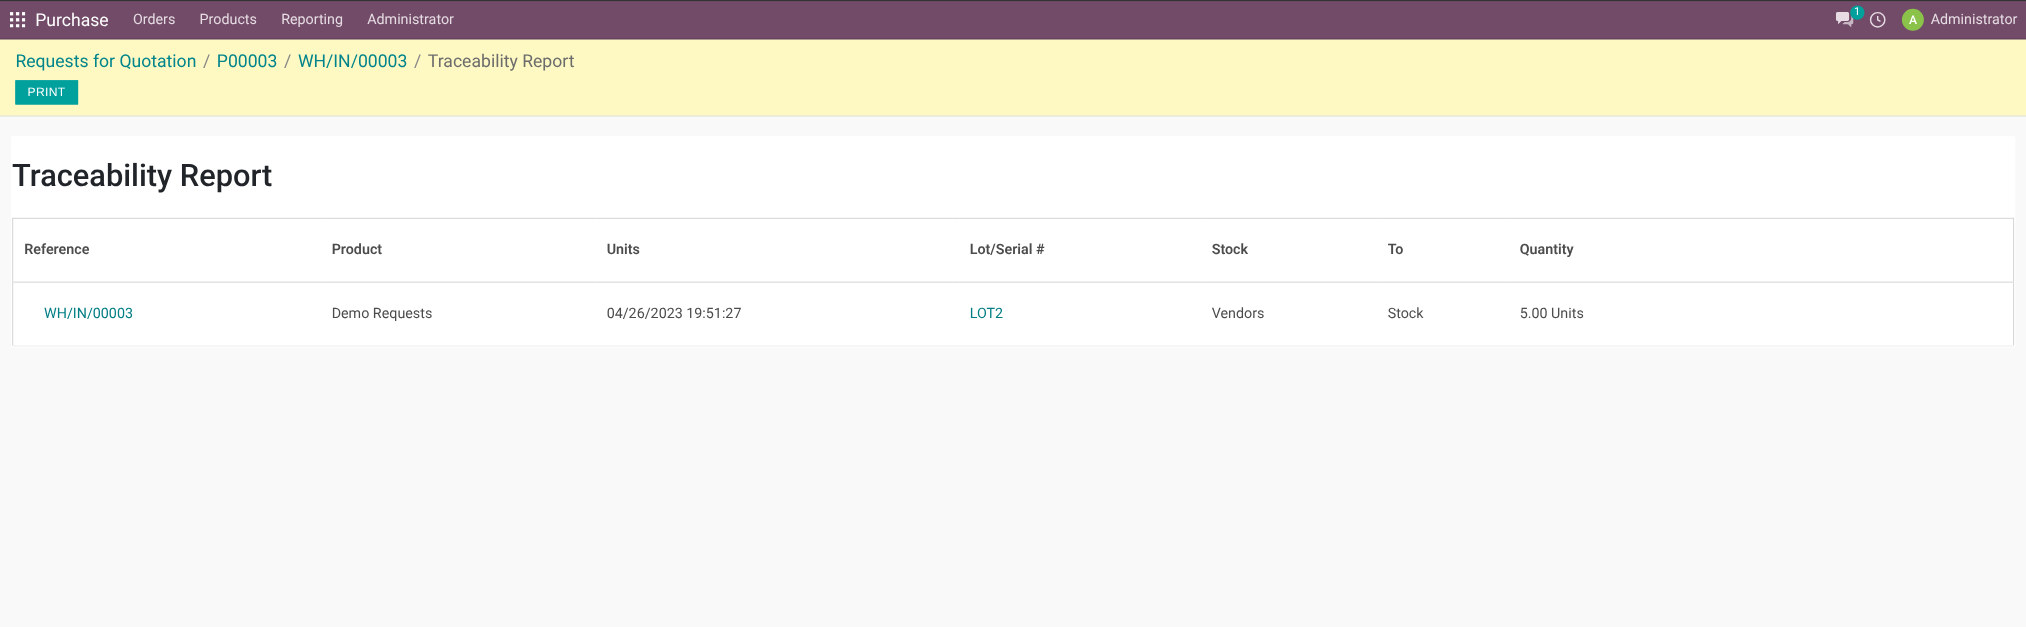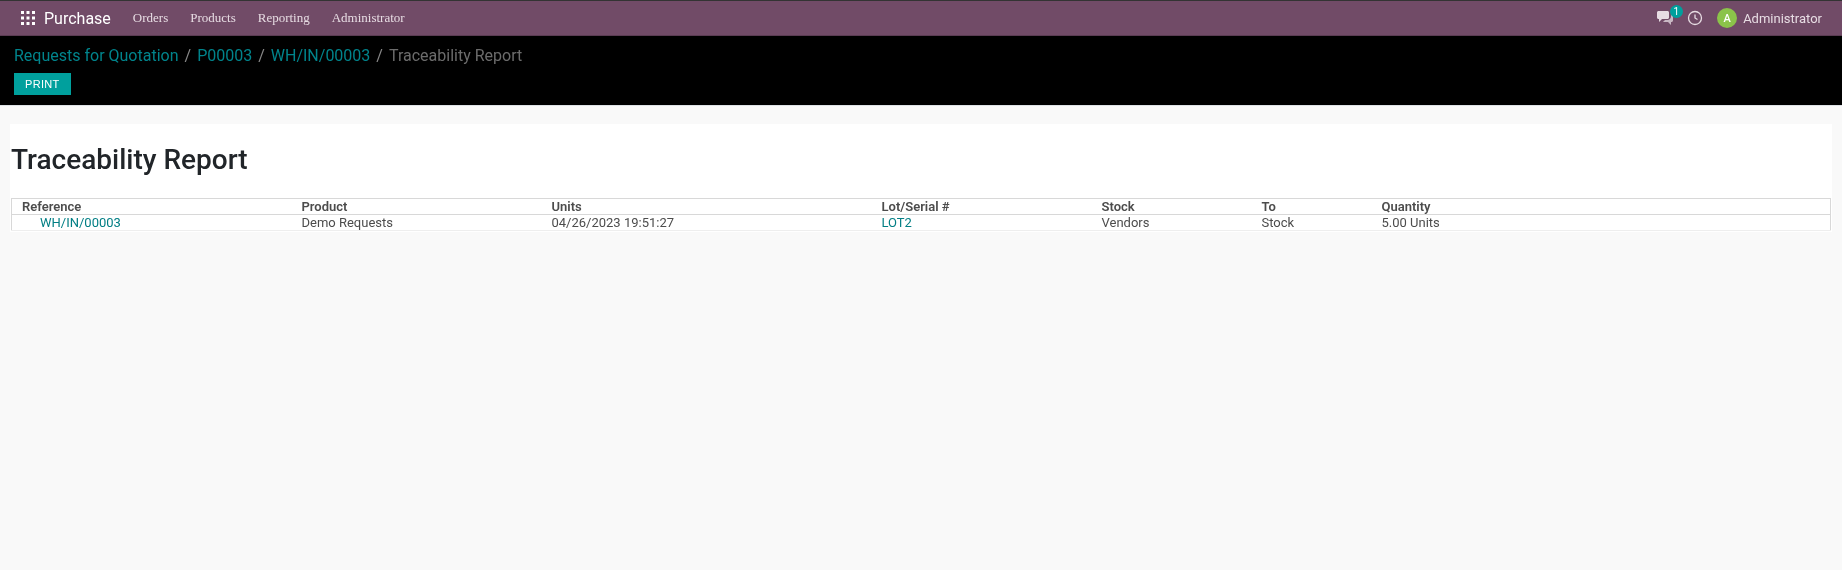--- a/index.html
+++ b/index.html
@@ -9,62 +9,62 @@
     color: #4c4c4c;
     background: #f9f9f9;
     width: 1842px;
   }
   
   .top-nav {
     background: #714b67;
     height: 36px;
     display: flex;
     align-items: center;
-    padding: 0 20px;
+    padding: 0 8px;
     color: #fff;
     border-top: 1px solid #333;
     border-bottom: 1px solid #5b3c53;
   }
   .apps-icon {
     width: 16px;
     height: 16px;
     display: inline-flex;
     align-items: center;
     justify-content: center;
     margin-right: 8px;
     cursor: pointer;
   }
   .apps-icon svg { display:block; }
   .app-title {
     font-size: 16px;
     font-weight: 400;
     margin-right: 22px;
     cursor: pointer;
   }
-  .nav-menu { display:flex; gap: 22px; font-family: Liberation Serif, serif; }
+  .nav-menu { display:flex; gap: 22px; }
   .nav-menu-item { color: #e7dce3; font-size: 13px; cursor: pointer; }
   .nav-spacer { flex: 1; }
   .nav-right { display:flex; align-items:center; gap: 14px; }
   .chat-wrap { position: relative; display:flex; align-items:center; cursor:pointer; }
   .chat-icon svg { display:block; }
   .badge {
     background:#00a09d; color:#fff; font-size:10px; border-radius:8px;
     padding:0 4px; line-height:13px; position:absolute; top:-6px; right:-10px;
   }
   .clock-icon { color:#e7dce3; cursor:pointer; display:flex; align-items:center; }
   .clock-icon svg { display:block; }
   .user-wrap { display:flex; align-items:center; gap:6px; cursor:pointer; }
   .avatar {
     width:20px; height:20px; border-radius:50%; background:#8bc34a; color:#fff;
     display:flex; align-items:center; justify-content:center; font-size:11px; font-weight:500;
   }
   .user-name { color:#e7dce3; font-size:13px;text-align:right; }
   
   .control-bar {
-    background:#000000; padding:10px 14px; border-bottom:1px solid #dee2e6;
+    background:#fef9c3; padding:10px 14px; border-bottom:1px solid #dee2e6;
   }
   .breadcrumb {
     display:flex; align-items:center; gap:6px; font-size:16px; margin-bottom:8px;
   }
   .breadcrumb a { color:#00848c; text-decoration:none; cursor:pointer; }
   .breadcrumb .sep { color:#888; }
   .breadcrumb .current { color:#6c6c6c; }
   .print-btn {
     background:#00a09d; color:#fff; border:1px solid #00a09d;
     padding:4px 10px; font-size:11px; font-weight:400; cursor:pointer;
@@ -79,21 +79,21 @@
   }
   .page-title {
     font-size:28px; font-weight:500; color:#212529;
     margin: 0 0 22px 0; padding: 0;
   }
   .table {
     width:100%; border-collapse:collapse;
     border:1px solid #d8d8d8;
   }
   .table th, .table td {
-    text-align:left; font-size:13px; padding:0 10px;
+    text-align:left; font-size:13px; padding:21px 10px;
   }
   .table thead th {
     font-weight:600; color:#4c4c4c; border-bottom:1px solid #d8d8d8;
   }
   .table tbody td {
     border-bottom:1px solid #eee; color:#4c4c4c;
   }
   .col-ref { width:280px; }
   .col-prod { width:250px; }
   .col-date { width:330px; }

